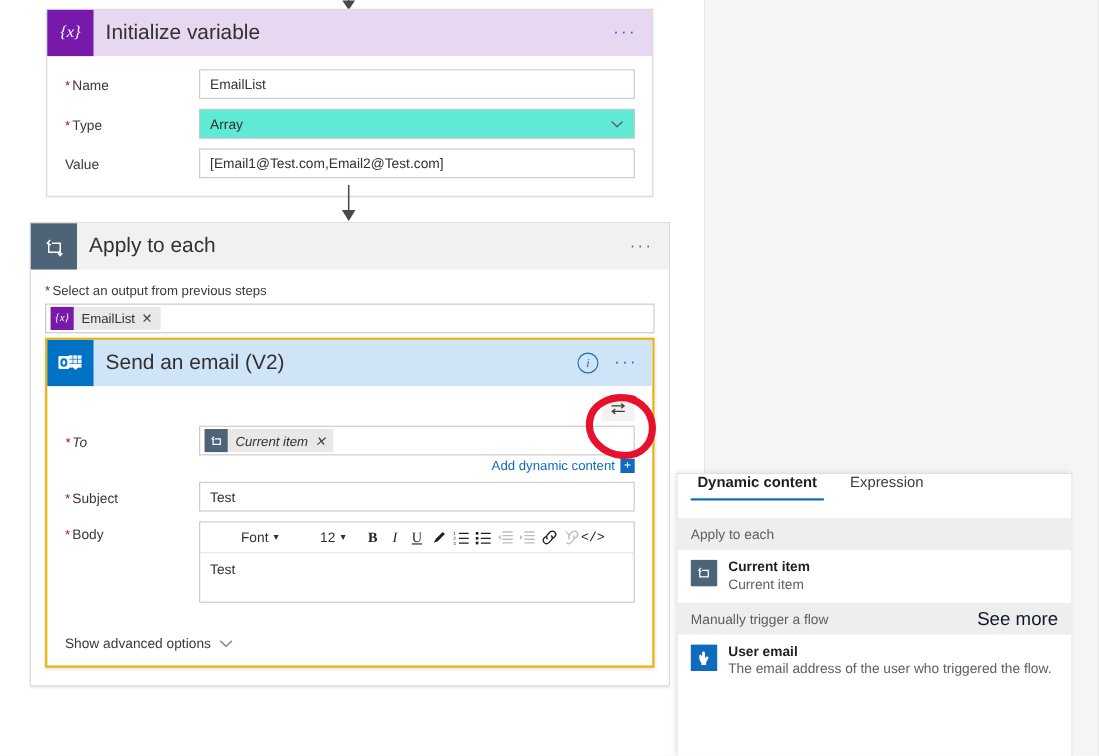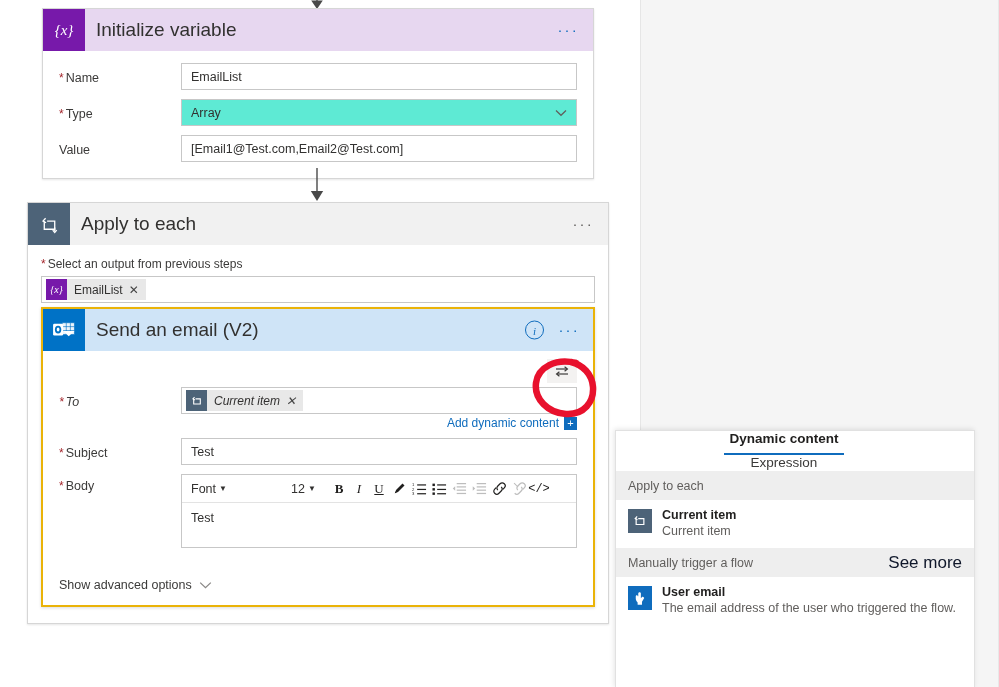--- a/index.html
+++ b/index.html
@@ -278,21 +278,21 @@
   .rte-toolbar {
     display: flex;
     align-items: center;
     height: 27px;
     border-bottom: 1px solid #e3e3e3;
     padding: 0 3px;
   }
   .rte-font {
     display: flex;
     align-items: center;
-    justify-content: flex-start;
+    justify-content: center;
     width: 92px;
     font-size: 12.5px;
     color: #323130;
     padding: 0 4px 0 6px;
     cursor: pointer;
   }
   .rte-size {
     display: flex;
     align-items: center;
     width: 36px;
@@ -367,24 +367,23 @@
     width: 358px;
     height: 257px;
     background: #ffffff;
     border: 1px solid #e1e1e1;
     border-bottom: none;
     box-shadow: -1px -1px 5px rgba(0,0,0,0.10);
     overflow: hidden;
   }
   .dc-tabs {
     display: flex;
-    align-items: center;
+    align-items: flex-start;
     height: 40px;
     padding: 0 16px 0 12px;
-    flex-direction: column;
   }
   .dc-tab {
     font-size: 13.5px;
     color: #3b3a39;
     padding: 0 6px 7px 6px;
     margin-right: 18px;
     cursor: pointer;
     border-bottom: 2px solid transparent;
   }
   .dc-tab.active {

